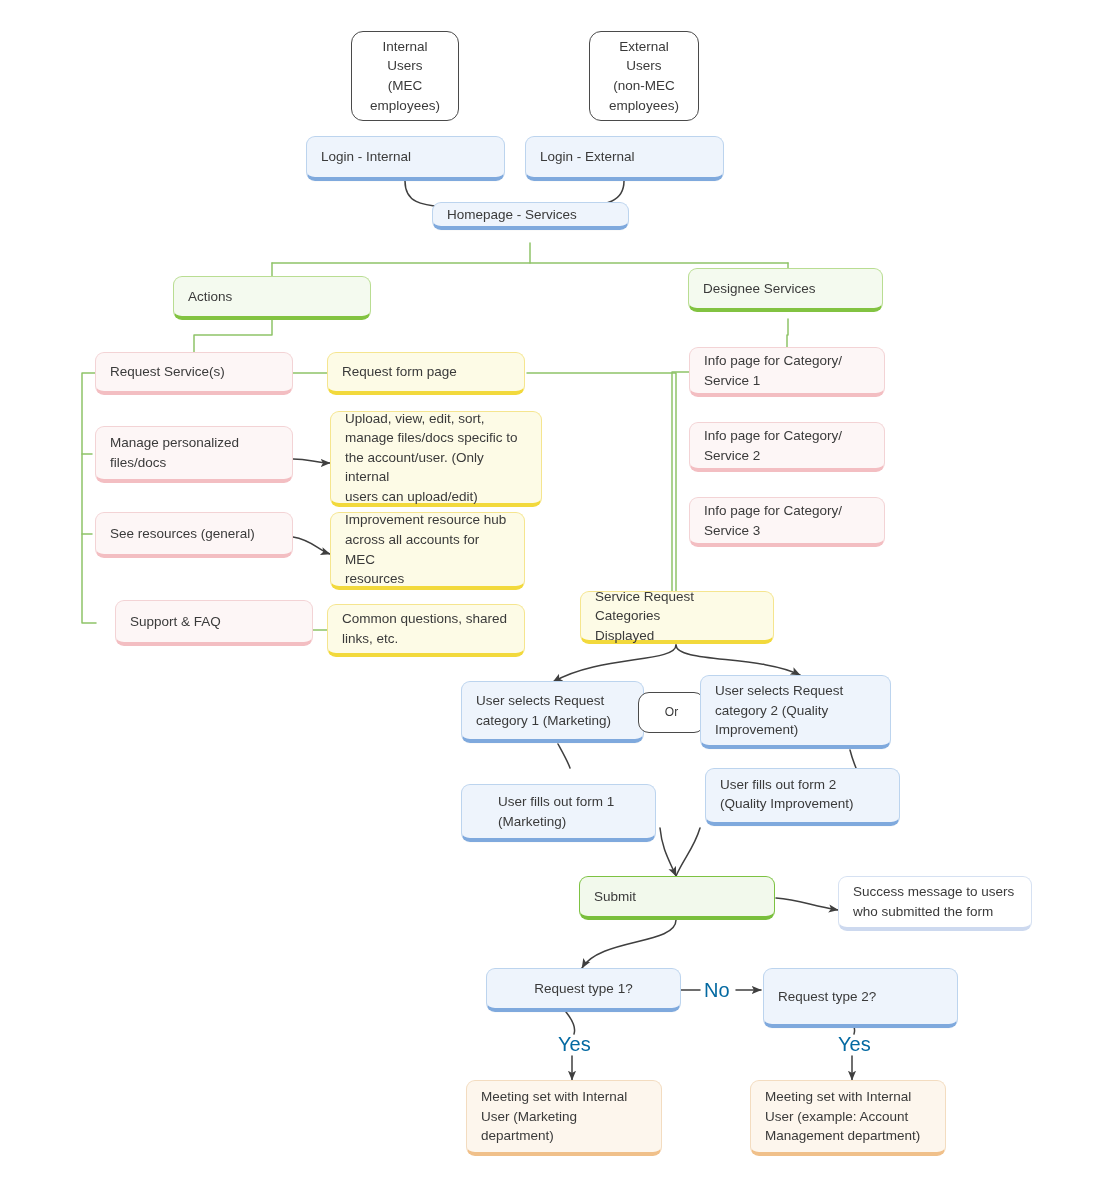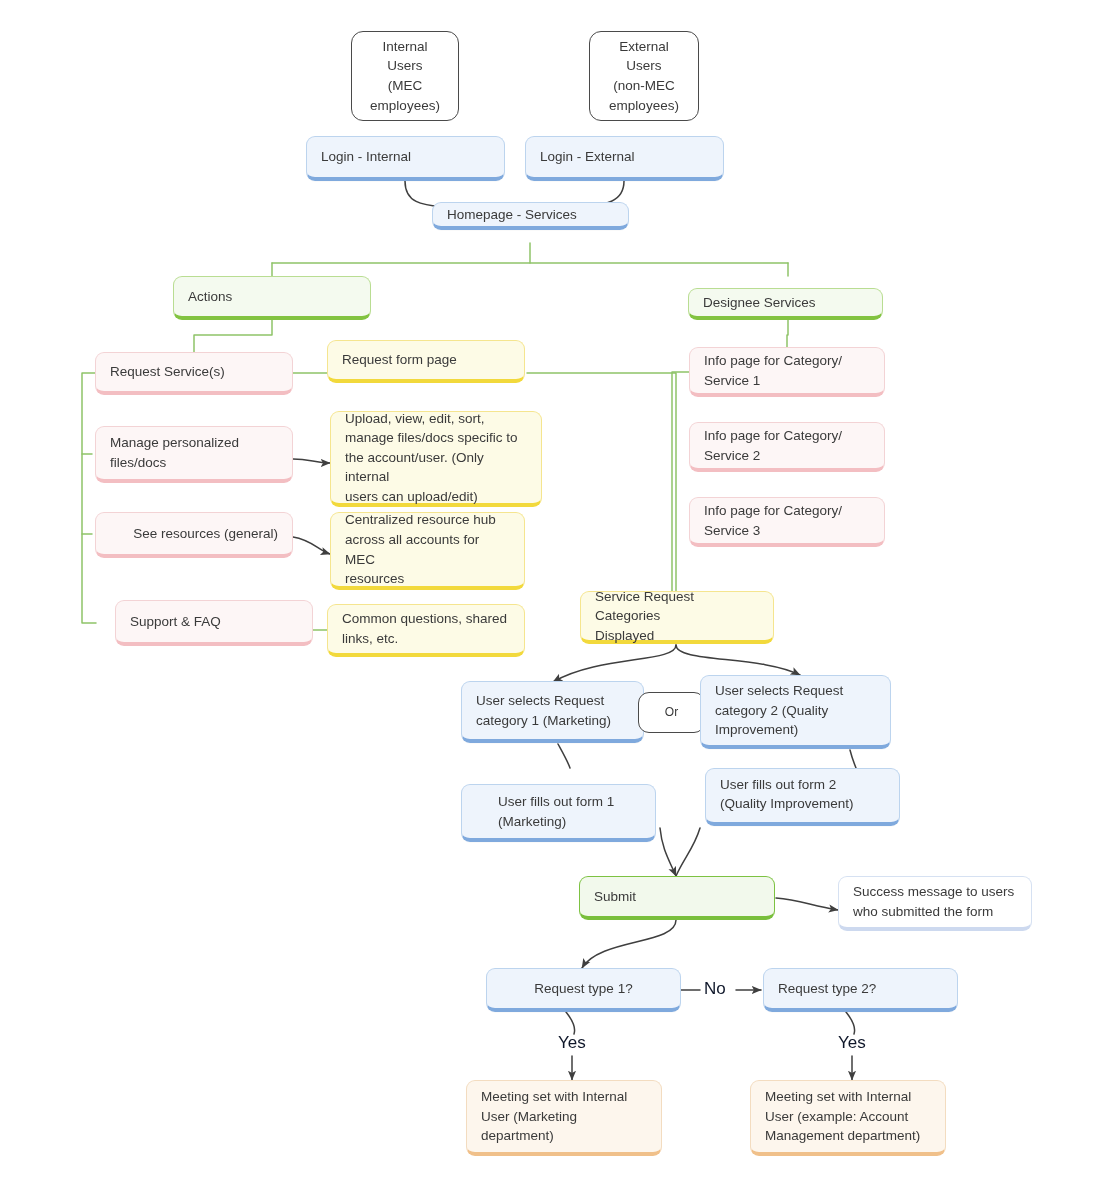--- a/index.html
+++ b/index.html
@@ -90,22 +90,22 @@
   }
   
   .n-white-blue{
     background:#ffffff;
     border:1px solid #d6e1f2;
     border-bottom:4px solid #cdd9ef;
   }
 
   .edge-label{
     position:absolute;
-    font-size:17px;
-    color:#0f172a;
+    font-size:20px;
+    color:#0369a1;
     z-index:4;
     white-space:nowrap;
   }
 </style>
 </head>
 <body>
 
 <div id="canvas">
 
   <svg id="wires" viewBox="0 0 1103 1194" xmlns="http://www.w3.org/2000/svg">
@@ -206,50 +206,50 @@
   </div>
 
   <div class="node n-blue" style="left:432px;top:202px;width:197px;height:28px;">
     <span class="txt">Homepage - Services</span>
   </div>
 
   <div class="node n-green" style="left:173px;top:276px;width:198px;height:44px;">
     <span class="txt">Actions</span>
   </div>
 
-  <div class="node n-green" style="left:688px;top:288px;width:195px;height:32px;">
+  <div class="node n-green" style="left:688px;top:268px;width:195px;height:44px;">
     <span class="txt">Designee Services</span>
   </div>
 
   <div class="node n-pink" style="left:95px;top:352px;width:198px;height:43px;">
     <span class="txt">Request Service(s)</span>
   </div>
 
-  <div class="node n-yellow" style="left:327px;top:340px;width:198px;height:43px;">
+  <div class="node n-yellow" style="left:327px;top:352px;width:198px;height:43px;">
     <span class="txt">Request form page</span>
   </div>
 
   <div class="node n-pink" style="left:95px;top:426px;width:198px;height:57px;">
     <span class="txt">Manage personalized
 files/docs</span>
   </div>
 
   <div class="node n-yellow" style="left:330px;top:411px;width:212px;height:96px;">
     <span class="txt">Upload, view, edit, sort,
 manage files/docs specific to
 the account/user. (Only internal
 users can upload/edit)</span>
   </div>
 
-  <div class="node n-pink" style="left:95px;top:512px;width:198px;height:46px;justify-content:flex-end;">
+  <div class="node n-pink" style="left:95px;top:512px;width:198px;height:46px;">
     <span class="txt">See resources (general)</span>
   </div>
 
   <div class="node n-yellow" style="left:330px;top:512px;width:195px;height:78px;">
-    <span class="txt">Centralized resource hub
+    <span class="txt">Improvement resource hub
 across all accounts for MEC
 resources</span>
   </div>
 
   <div class="node n-pink" style="left:95px;top:600px;width:198px;height:46px;margin-left:20px;">
     <span class="txt">Support &amp; FAQ</span>
   </div>
 
   <div class="node n-yellow" style="left:327px;top:604px;width:198px;height:53px;">
     <span class="txt">Common questions, shared
@@ -307,21 +307,21 @@
 
   <div class="node n-white-blue" style="left:838px;top:876px;width:194px;height:55px;">
     <span class="txt">Success message to users
 who submitted the form</span>
   </div>
 
   <div class="node n-blue" style="left:486px;top:968px;width:195px;height:44px;justify-content:center;">
     <span class="txt">Request type 1?</span>
   </div>
 
-  <div class="node n-blue" style="left:763px;top:968px;width:195px;height:44px;">
+  <div class="node n-blue" style="left:763px;top:968px;width:195px;height:60px;">
     <span class="txt">Request type 2?</span>
   </div>
 
   <div class="node n-orange" style="left:466px;top:1080px;width:196px;height:76px;">
     <span class="txt">Meeting set with Internal
 User (Marketing
 department)</span>
   </div>
 
   <div class="node n-orange" style="left:750px;top:1080px;width:196px;height:76px;">

